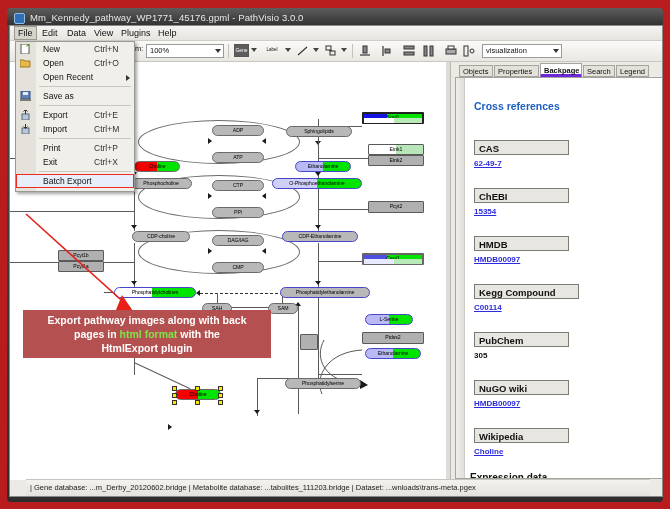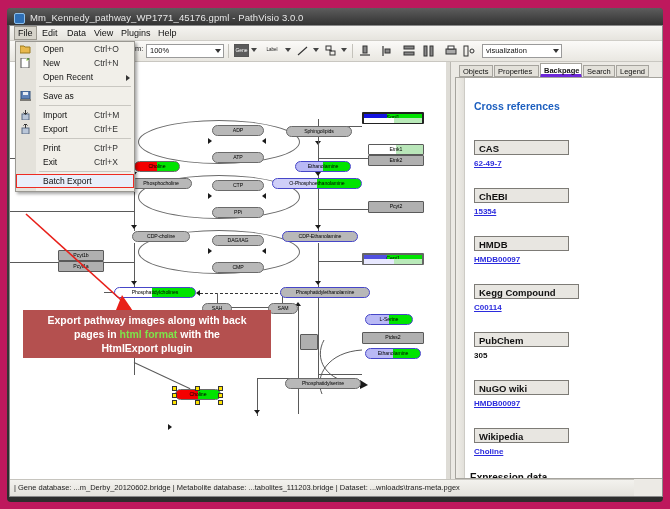--- a/index.html
+++ b/index.html
@@ -1,18 +1,18 @@
 <!DOCTYPE html>
 <html><head>
 <meta charset="utf-8">
 <style>
   html,body{margin:0;padding:0;background:#ffffff;}
   body{width:670px;height:509px;overflow:hidden;font-family:"Liberation Sans",sans-serif;}
 
-  .screen{position:relative;width:670px;height:509px;background:#be185d;}
+  .screen{position:relative;width:670px;height:509px;background:#b91c1c;}
 
   
   .winframe{position:absolute;left:7px;top:8px;width:656px;height:494px;
             background:linear-gradient(#4a4a4a,#2d2d2d);border-radius:4px;}
   .titlebar{position:absolute;left:7px;top:8px;width:656px;height:17px;
             background:linear-gradient(#5d5d5d,#333);border-top-left-radius:4px;border-top-right-radius:4px;}
   .titletext{position:absolute;left:30px;top:10px;font-size:9.5px;color:#e8e8e8;
              white-space:nowrap;line-height:15px;letter-spacing:.1px;}
   .titleicon{position:absolute;left:14px;top:13px;width:9px;height:9px;
              background:#2f6fb5;border-radius:2px;border:1px solid #8fc0ea;}
@@ -111,21 +111,21 @@
                background:linear-gradient(90deg,#f0eee9,#e2e0da);border-right:1px solid #cdcbc5;}
   .xrefTitle{position:absolute;left:18px;top:22px;font-size:10.5px;font-weight:bold;color:#1d5fbf;}
   .xrefItem{position:absolute;left:18px;}
   .xrefHead{width:95px;height:15px;background:#e8e6e1;border:1px solid #7d7b76;
             font-size:9.5px;font-weight:bold;color:#111;line-height:15px;padding-left:4px;box-sizing:border-box;}
   .xrefLink{margin-top:4px;font-size:8px;color:#2b2bdd;text-decoration:underline;font-weight:bold;}
   .xrefPlain{margin-top:4px;font-size:8px;color:#111;font-weight:bold;}
   .exprTitle{position:absolute;left:14px;font-size:10px;font-weight:bold;color:#111;}
 
   
-  .statusbar{position:absolute;left:0;bottom:0;width:624px;height:16px;
+  .statusbar{position:absolute;left:16px;bottom:0;width:624px;height:16px;
              background:linear-gradient(#f3f2ee,#e4e2dc);border-top:1px solid #c6c4be;}
   .statusbar .st{position:absolute;left:4px;top:3px;font-size:7.5px;color:#222;white-space:nowrap;}
   .vsplit{position:absolute;left:436px;top:36px;width:4px;height:418px;background:#dedcd6;}
 </style>
 </head>
 <body>
 
 <div class="screen">
   <div class="winframe"></div>
   <div class="titlebar"></div>
@@ -441,37 +441,37 @@
         <div class="exprTitle" style="top:394px">Expression data</div>
       </div>
     </div>
 
     <div class="menupop">
       <div class="mgut"></div>
 
       <div class="mrow">
         <span class="mico">
           <svg width="11" height="10">
-              <path d="M0 2 h4 l1 1 h5 v6 H0 Z" fill="#e8b84b" stroke="#9a7a20"></path>
-            </svg>
-        </span>
-        <span class="lbl">Open</span>
-        <span class="acc">Ctrl+O</span>
-      </div>
-
-      <div class="mrow">
-        <span class="mico">
-          <svg width="11" height="10">
               <rect x="1" y="0" width="8" height="10" fill="#fff" stroke="#555"></rect>
               <path d="M6 0 L9 3 L6 3 Z" fill="#cfe6a8"></path>
               <path d="M7 1 l2 0 m-1 -1 l0 2" stroke="#4a8a2a"></path>
             </svg>
         </span>
         <span class="lbl">New</span>
         <span class="acc">Ctrl+N</span>
+      </div>
+
+      <div class="mrow">
+        <span class="mico">
+          <svg width="11" height="10">
+              <path d="M0 2 h4 l1 1 h5 v6 H0 Z" fill="#e8b84b" stroke="#9a7a20"></path>
+            </svg>
+        </span>
+        <span class="lbl">Open</span>
+        <span class="acc">Ctrl+O</span>
       </div>
 
       <div class="mrow">
         <span class="lbl">Open Recent</span>
         <span class="subarr"></span>
       </div>
 
       <div class="msep"></div>
 
 
@@ -486,38 +486,38 @@
         <span class="lbl">Save as</span>
         <span class="acc"></span>
       </div>
 
       <div class="msep"></div>
 
       <div class="mrow">
         <span class="mico">
           <svg width="11" height="10">
               <rect x="2" y="4" width="7" height="6" fill="#b9c6d8" stroke="#5a6a82"></rect>
+              <path d="M5.5 4 v-4 M3.5 1.5 l2 -2 l2 2" stroke="#333" fill="none"></path>
+            </svg>
+        </span>
+        <span class="lbl">Export</span>
+        <span class="acc">Ctrl+E</span>
+      </div>
+
+      <div class="mrow">
+        <span class="mico">
+          <svg width="11" height="10">
+              <rect x="2" y="4" width="7" height="6" fill="#b9c6d8" stroke="#5a6a82"></rect>
               <path d="M5.5 0 v4 M3.5 2.5 l2 2 l2 -2" stroke="#333" fill="none"></path>
             </svg>
         </span>
         <span class="lbl">Import</span>
         <span class="acc">Ctrl+M</span>
       </div>
 
-      <div class="mrow">
-        <span class="mico">
-          <svg width="11" height="10">
-              <rect x="2" y="4" width="7" height="6" fill="#b9c6d8" stroke="#5a6a82"></rect>
-              <path d="M5.5 4 v-4 M3.5 1.5 l2 -2 l2 2" stroke="#333" fill="none"></path>
-            </svg>
-        </span>
-        <span class="lbl">Export</span>
-        <span class="acc">Ctrl+E</span>
-      </div>
-
       <div class="msep"></div>
 
       <div class="mrow">
         <span class="lbl">Print</span>
         <span class="acc">Ctrl+P</span>
       </div>
 
       <div class="mrow">
         <span class="lbl">Exit</span>
         <span class="acc">Ctrl+X</span>

